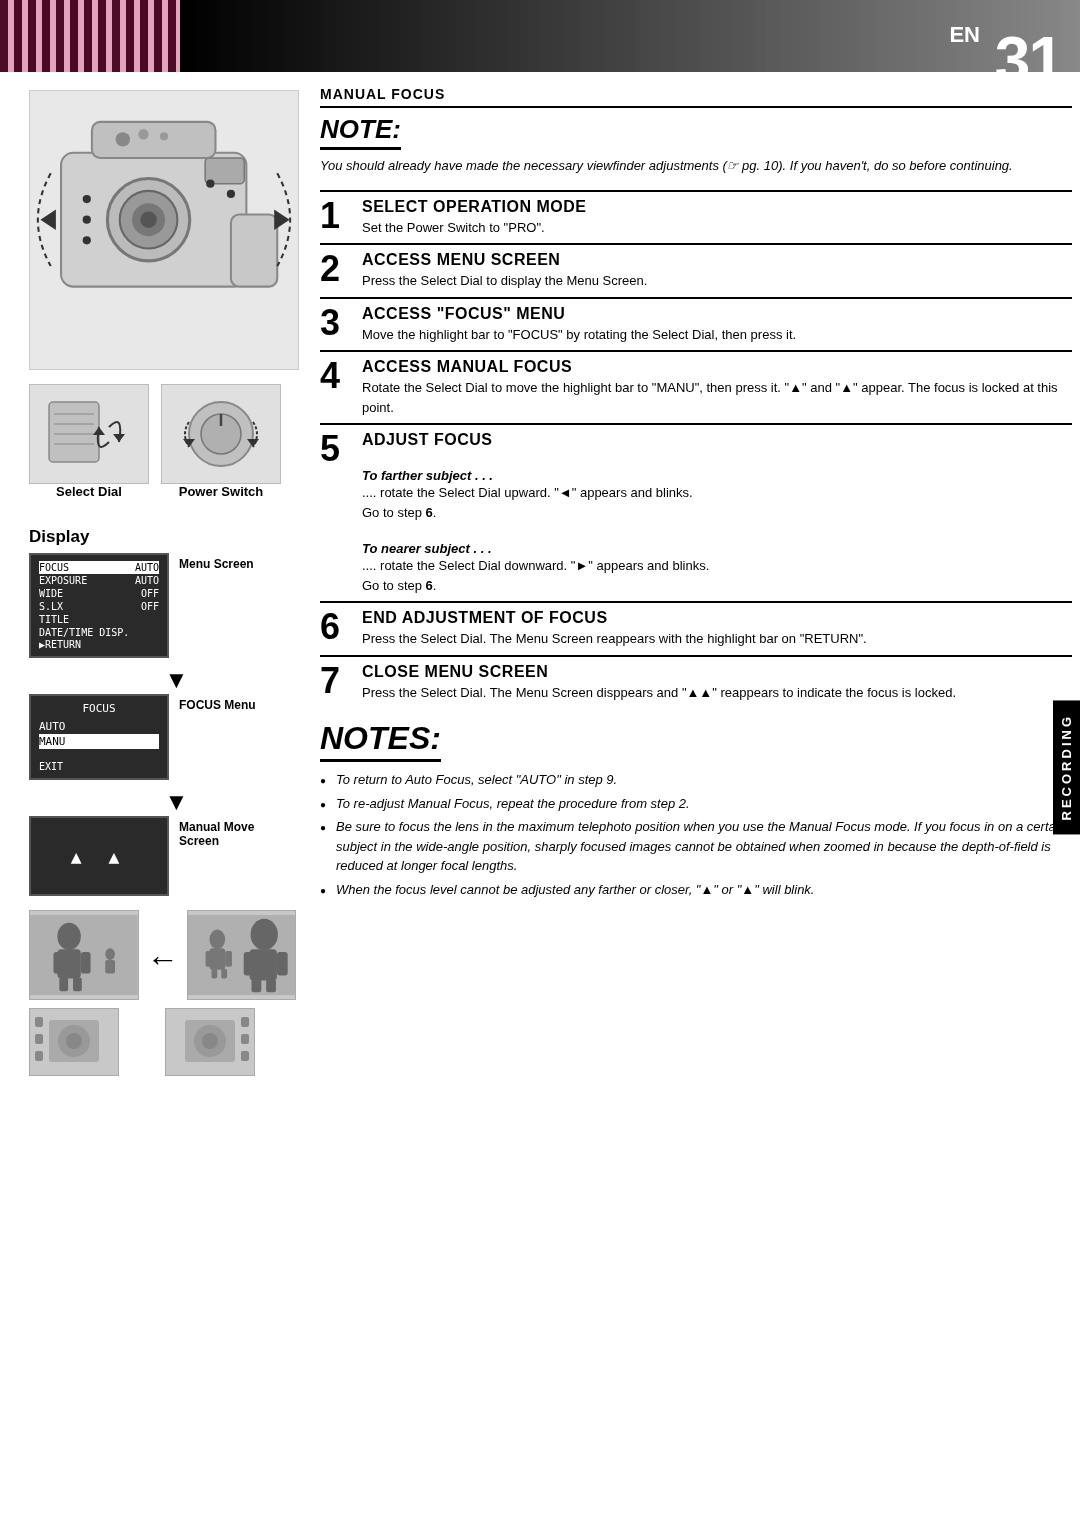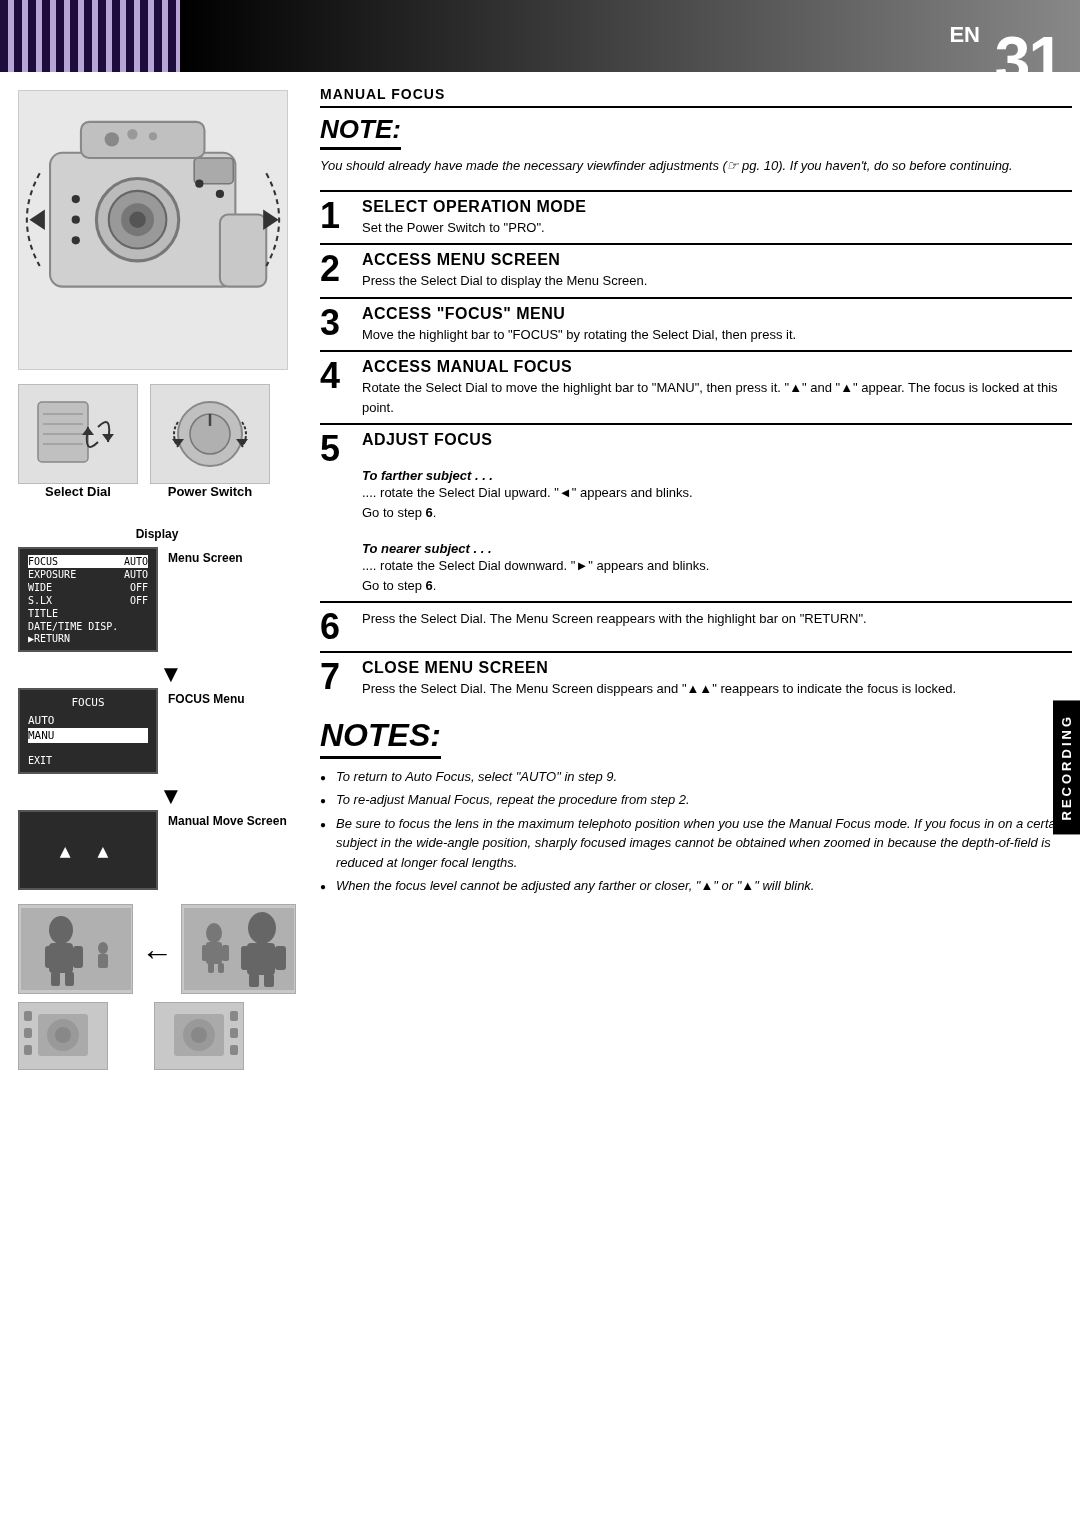--- a/index.html
+++ b/index.html
@@ -12,21 +12,21 @@
       color: #000;
       position: relative;
       overflow-x: hidden;
     }
 
     
     .header {
       display: flex;
       align-items: stretch;
       height: 72px;
-      background: #4c1d95;
+      background: #be185d;
       position: relative;
     }
     .header-stripes {
       width: 180px;
       background: repeating-linear-gradient(
         90deg,
         #000 0px, #000 8px,
         #fff 8px, #fff 14px
       );
       opacity: 0.6;
@@ -58,21 +58,21 @@
     
     .main-content {
       display: flex;
       gap: 0;
       padding: 0;
     }
 
     
     .left-column {
       width: 310px;
-      padding: 18px 14px 18px 18px;
+      padding: 18px 14px 18px 29px;
       flex-shrink: 0;
     }
 
     
     .camera-illustration {
       width: 270px;
       height: 280px;
       background: #e8e8e8;
       border: 1px solid #ccc;
       display: flex;
@@ -110,24 +110,24 @@
       display: flex;
       flex-direction: column;
       align-items: center;
     }
 
     
     .display-section {
       margin-top: 18px;
     }
     .display-title {
-      font-size: 12px;
+      font-size: 17px;
       font-weight: bold;
       margin-bottom: 6px;
-      text-align: center;
+      text-align: left;
     }
     .screen-with-label {
       display: flex;
       align-items: flex-start;
       gap: 10px;
       margin-bottom: 10px;
     }
     .screen-box {
       width: 140px;
       background: #2a2a2a;
@@ -612,20 +612,21 @@
         <div class="step-sub-heading">To farther subject . . .</div>
         <div class="step-body">.... rotate the Select Dial upward. "◄" appears and blinks.<br>Go to step <strong>6</strong>.</div>
         <div class="step-sub-heading">To nearer subject . . .</div>
         <div class="step-body">.... rotate the Select Dial downward. "►" appears and blinks.<br>Go to step <strong>6</strong>.</div>
       </div>
     </div>
 
     <div class="step">
       <div class="step-number">6</div>
       <div class="step-content">
+        <div class="step-title">END ADJUSTMENT OF FOCUS</div>
         <div class="step-body">Press the Select Dial. The Menu Screen reappears with the highlight bar on "RETURN".</div>
       </div>
     </div>
 
     <div class="step">
       <div class="step-number">7</div>
       <div class="step-content">
         <div class="step-title">CLOSE MENU SCREEN</div>
         <div class="step-body">Press the Select Dial. The Menu Screen disppears and "▲▲" reappears to indicate the focus is locked.</div>
       </div>

